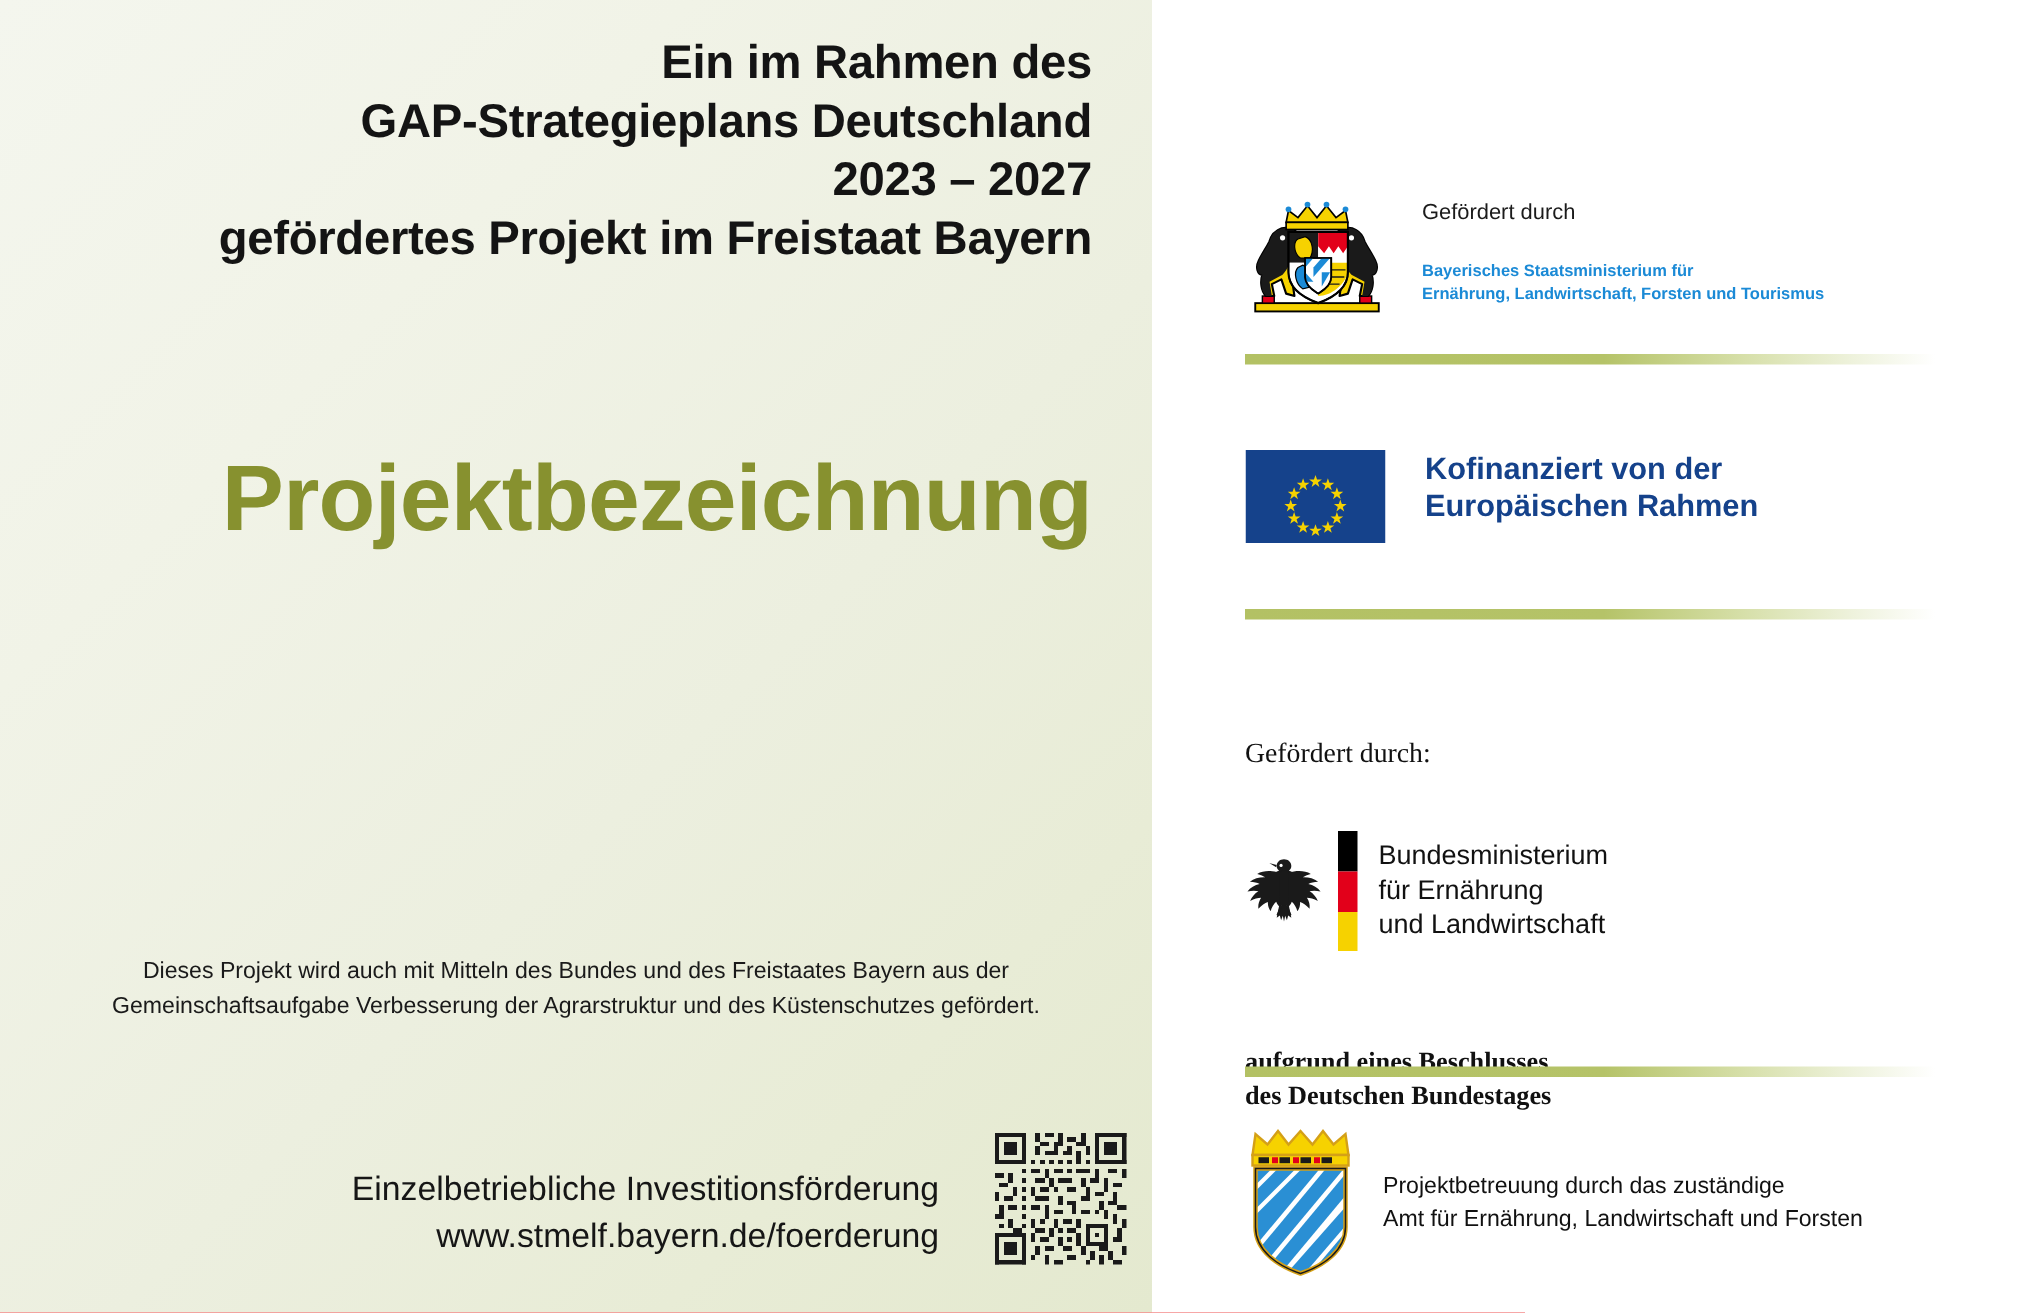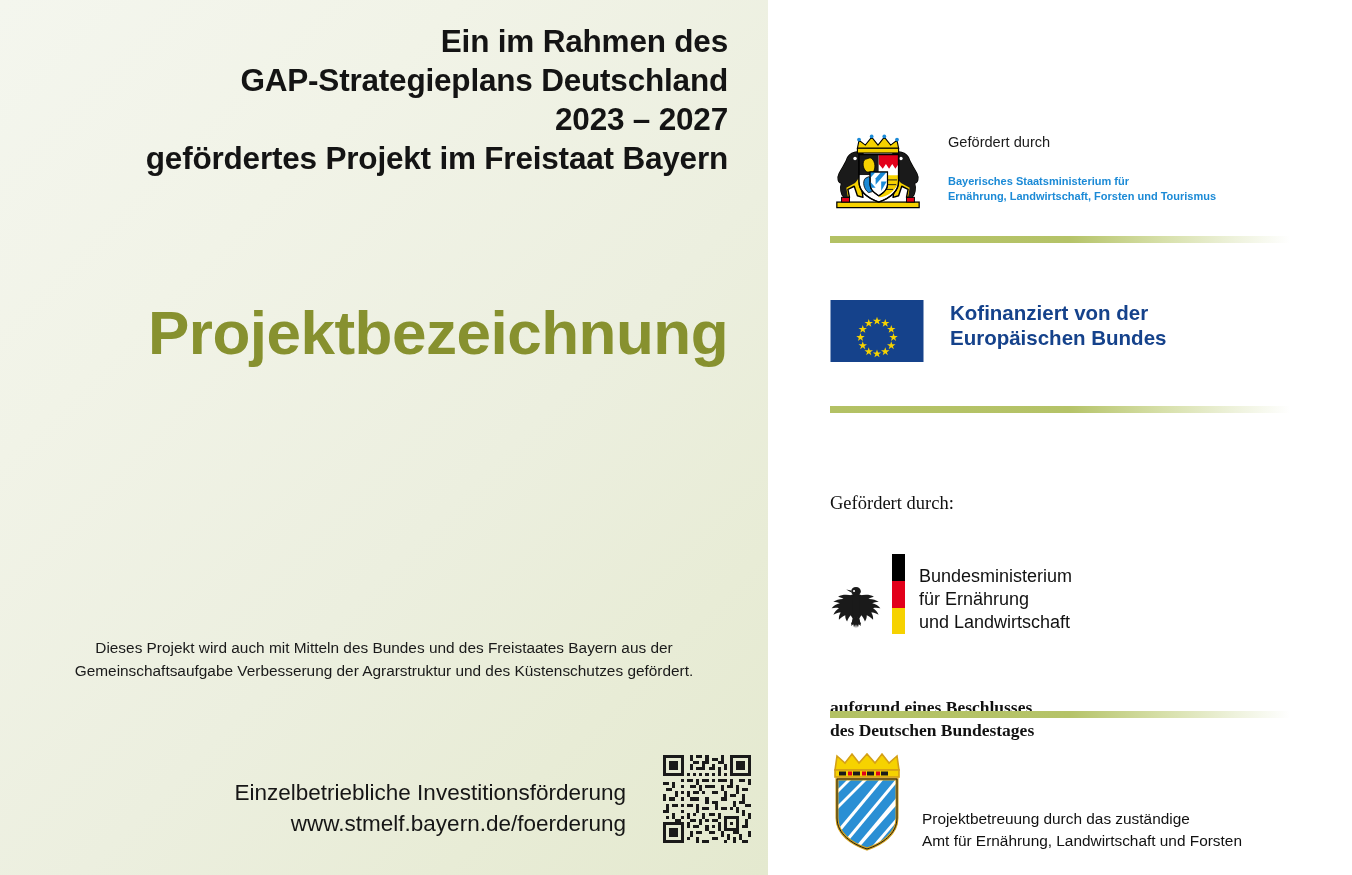--- a/index.html
+++ b/index.html
@@ -84,40 +84,40 @@
     font-size:20.5px;font-weight:bold;color:#15428b;line-height:1.22;
   }
   .eu-text div{white-space:nowrap;}
 
   
   .block-bmel{position:absolute;left:62px;top:448px;margin-top:44px;}
   .gefoerdert-durch-2{
     font-family:"Liberation Serif", serif;
     font-size:18.5px;color:#111;line-height:1.2;white-space:nowrap;
   }
-  .bmel-logo{display:flex;align-items:flex-end;margin-top:38px;}
+  .bmel-logo{display:flex;align-items:center;margin-top:38px;}
   .eagle{width:52px;height:52px;flex:0 0 52px;margin-top:2px;}
   .flagbar{width:13px;height:80px;flex:0 0 13px;margin-left:10px;margin-top:2px;}
   .flagbar .k{height:33.33%;background:#000;}
   .flagbar .r{height:33.33%;background:#e2001a;}
   .flagbar .g{height:33.34%;background:#f6d200;}
   .bmel-text{
     margin-left:14px;
     font-size:18px;color:#111;line-height:1.28;font-weight:400;
   }
   .bmel-text div{white-space:nowrap;}
   .bundestag{
     font-family:"Liberation Serif", serif;
     margin-top:62px;
     font-size:17.5px;color:#111;line-height:1.33;font-weight:bold;
   }
   .bundestag div{white-space:nowrap;}
 
   
-  .block-aelf{position:absolute;left:62px;top:752px;display:flex;align-items:flex-end;}
+  .block-aelf{position:absolute;left:62px;top:752px;display:flex;align-items:center;}
   .bay-shield{width:74px;height:100px;flex:0 0 74px;}
   .aelf-text{
     margin-left:18px;
     font-size:15.4px;color:#111;line-height:1.42;
   }
   .aelf-text div{white-space:nowrap;}
 </style>
 </head>
 <body>
 
@@ -388,21 +388,21 @@
           <polygon points="45,47.9 46.0,50.8 49.1,50.8 46.6,52.6 47.5,55.5 45,53.7 42.5,55.5 43.4,52.6 40.9,50.8 44.0,50.8"></polygon>
           <polygon points="37,45.8 38.0,48.7 41.1,48.7 38.6,50.5 39.5,53.4 37,51.6 34.5,53.4 35.4,50.5 32.9,48.7 36.0,48.7"></polygon>
           <polygon points="31.2,40.0 32.2,42.9 35.3,42.9 32.8,44.7 33.7,47.6 31.2,45.8 28.7,47.6 29.6,44.7 27.1,42.9 30.2,42.9"></polygon>
           <polygon points="29,32 30.0,34.9 33.1,34.9 30.6,36.7 31.5,39.6 29,37.8 26.5,39.6 27.4,36.7 24.9,34.9 28.0,34.9"></polygon>
           <polygon points="31.2,24.1 32.2,27.0 35.3,27.0 32.8,28.8 33.7,31.7 31.2,29.9 28.7,31.7 29.6,28.8 27.1,27.0 30.2,27.0"></polygon>
           <polygon points="37,18.3 38.0,21.2 41.1,21.2 38.6,23.0 39.5,25.9 37,24.1 34.5,25.9 35.4,23.0 32.9,21.2 36.0,21.2"></polygon>
         </g>
       </svg>
       <div class="eu-text">
         <div>Kofinanziert von der</div>
-        <div>Europäischen Bundes</div>
+        <div>Europäischen Rahmen</div>
       </div>
     </div>
 
     <div class="divider div2"></div>
 
     <div class="block-bmel">
       <div class="gefoerdert-durch-2">Gefördert durch:</div>
 
       <div class="bmel-logo">
         <svg class="eagle" viewBox="0 0 64 60">

